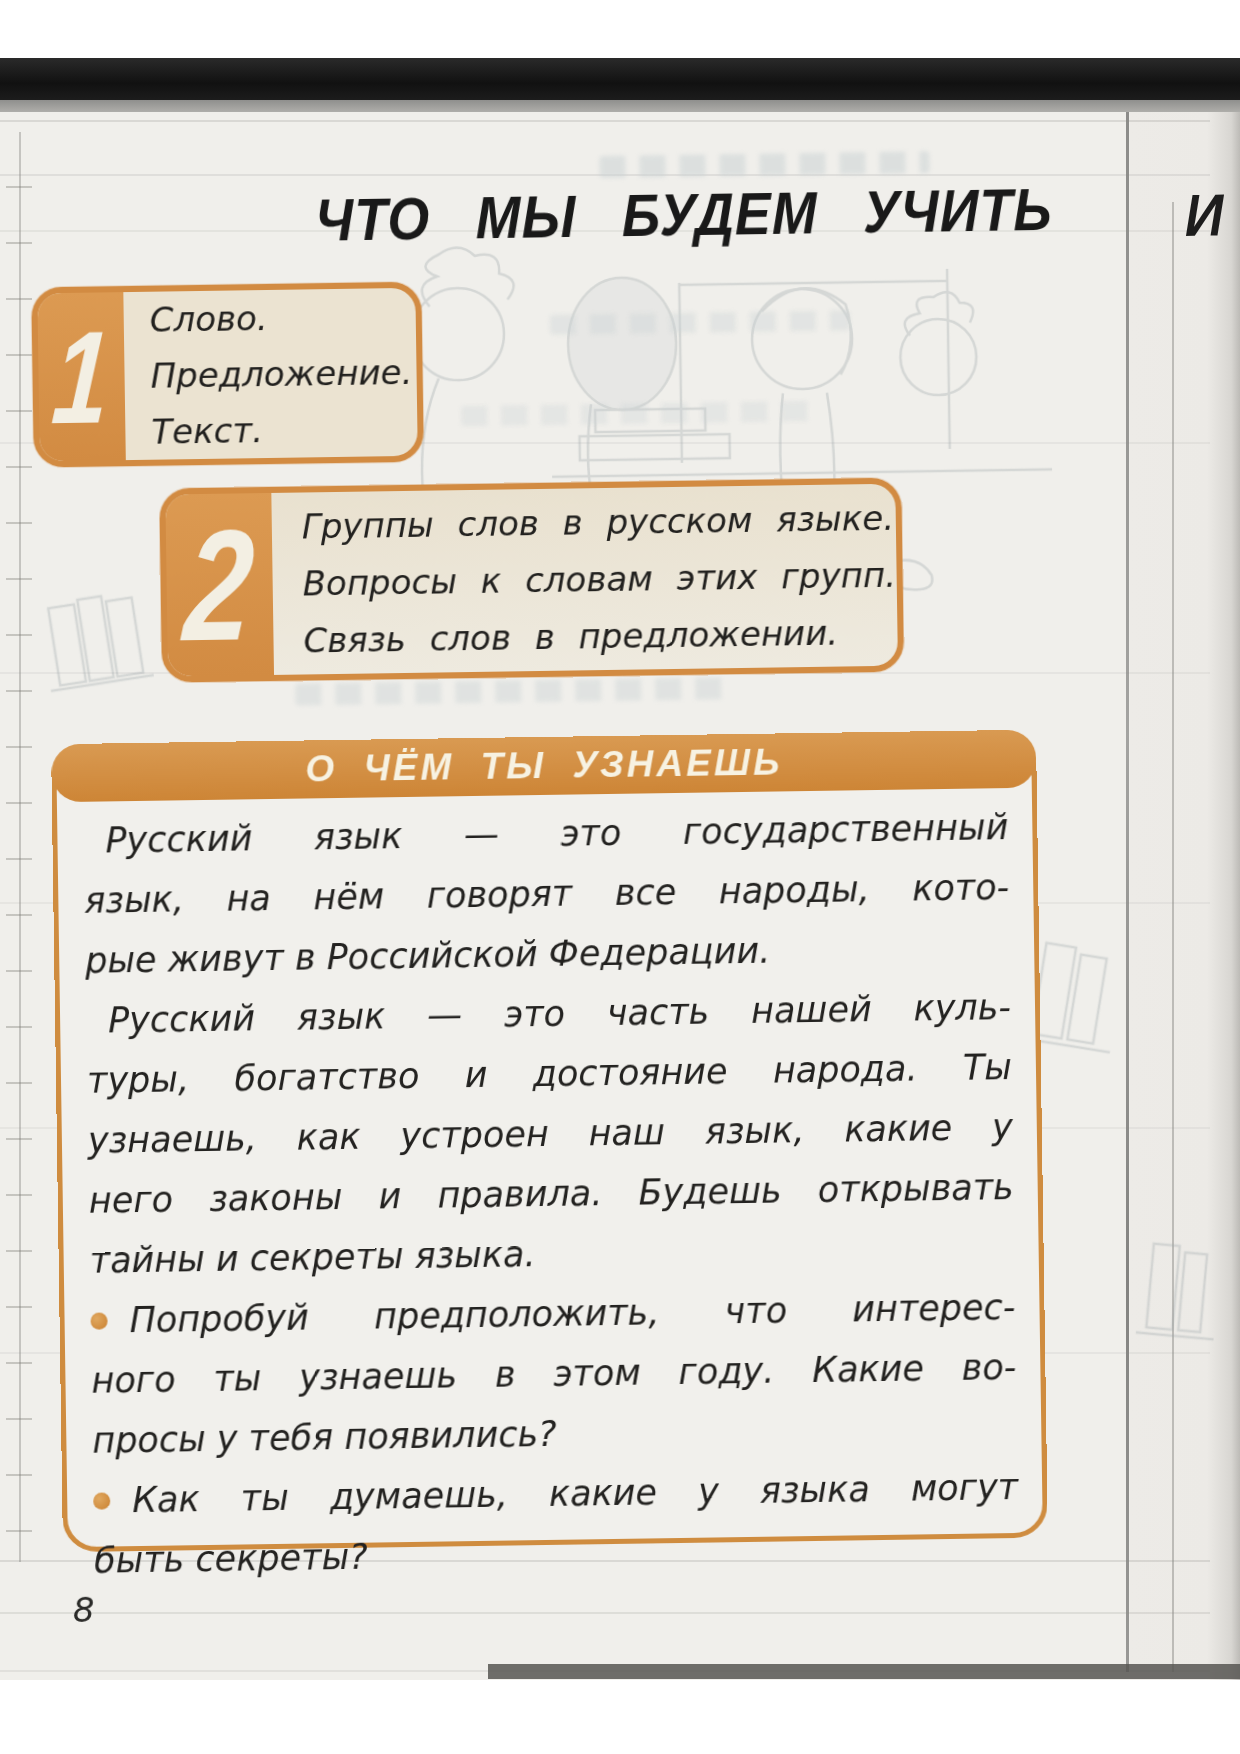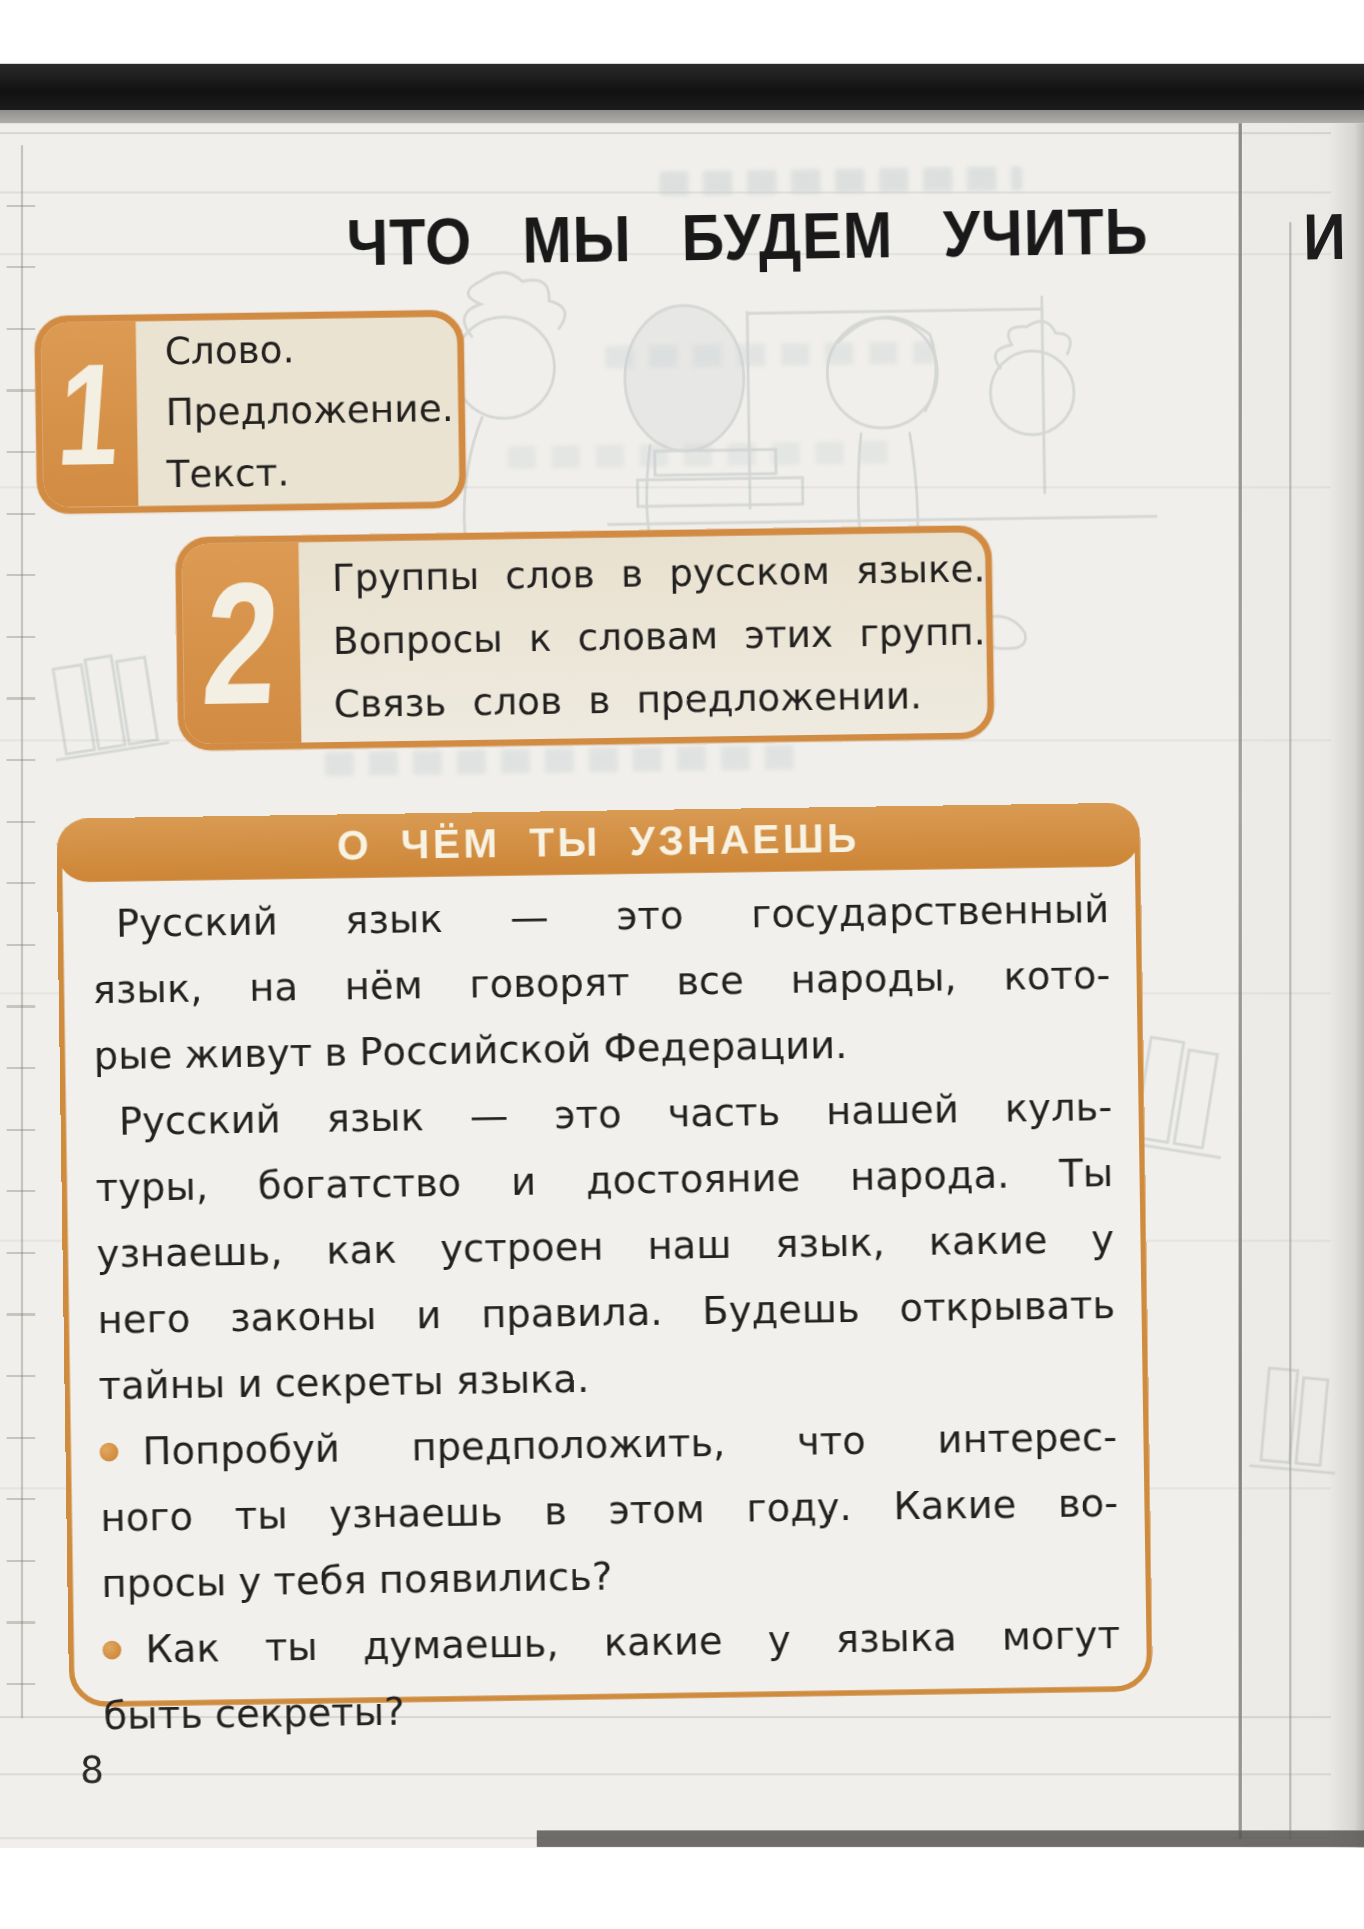--- a/index.html
+++ b/index.html
@@ -1,17 +1,17 @@
 <!DOCTYPE html>
 <html lang="ru"><head>
 <meta charset="utf-8">
 <style>
   html,body{margin:0;padding:0;background:#ffffff;}
   #stage{position:relative;width:1240px;height:1754px;overflow:hidden;
-         font-family:"DejaVu Sans",sans-serif;background:#ffffff;}
+         font-family:"DejaVu Sans",sans-serif;background:#ffffff;font-style:italic;}
 
   
   .scan-band{position:absolute;left:0;top:58px;width:1240px;height:42px;
              background:linear-gradient(#2a2a2a,#111 60%,#1c1c1c);}
   .scan-band-gray{position:absolute;left:0;top:100px;width:1240px;height:16px;
              background:linear-gradient(#8f8f8d,#b9b8b4);}
   .paper{position:absolute;left:0;top:112px;width:1240px;height:1568px;
          background:#f0efeb;}
   .right-page{position:absolute;left:1130px;top:0;width:110px;height:1568px;
          background:linear-gradient(90deg,#edebe7 0%,#eceae6 70%,#d8d6d2 92%,#bdbbb7 100%);}

